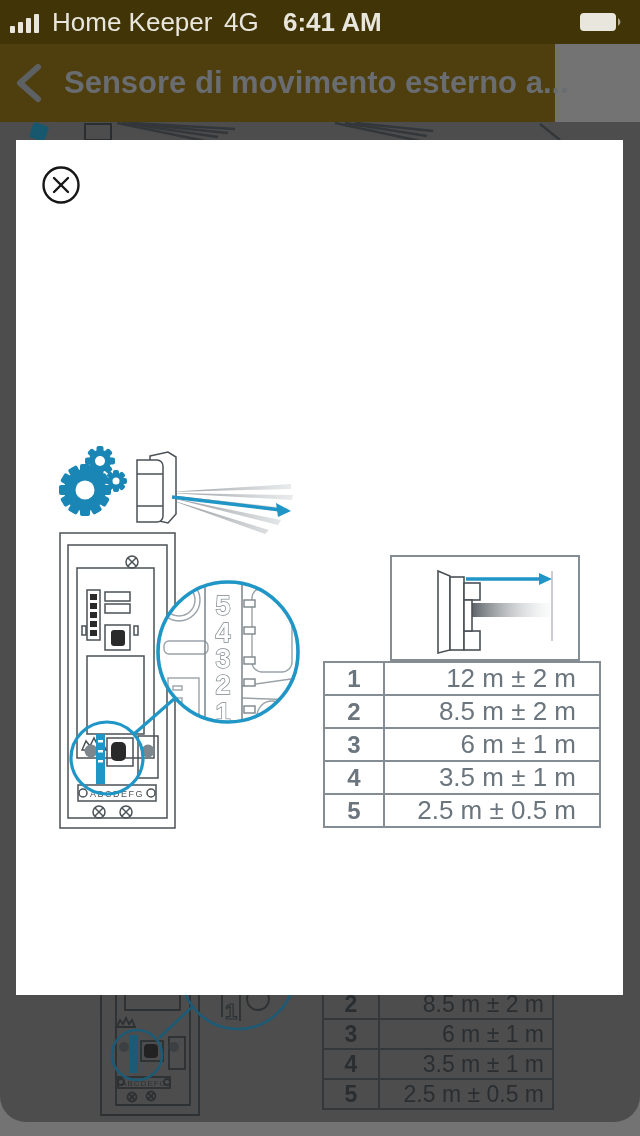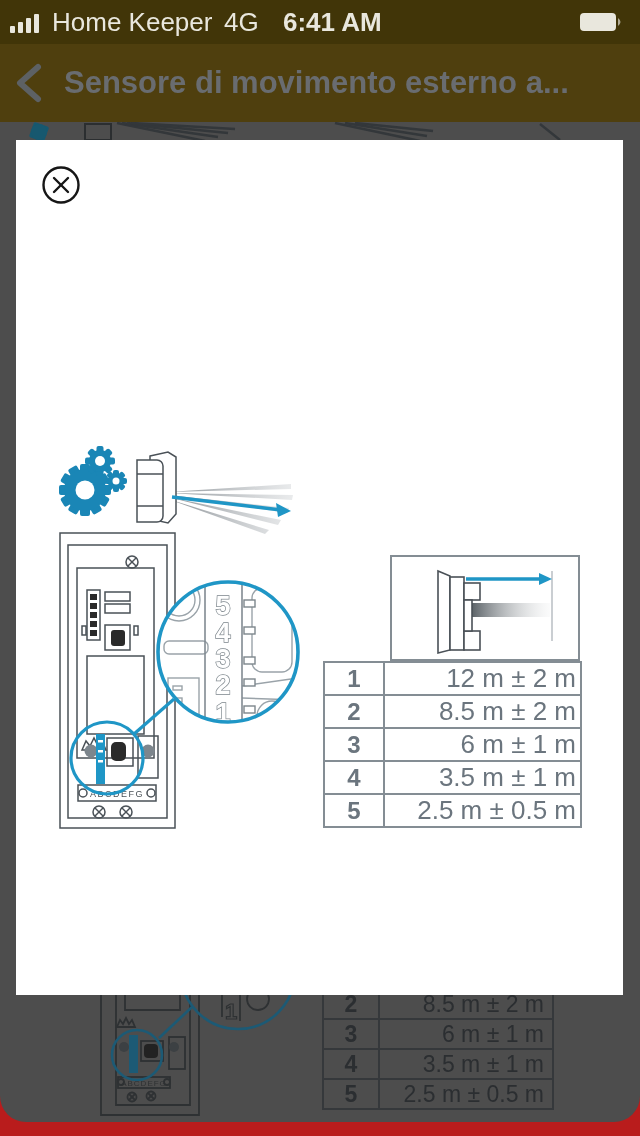--- a/index.html
+++ b/index.html
@@ -1,28 +1,28 @@
 <!DOCTYPE html>
 <html><head>
 <meta charset="utf-8">
 <style>
   html,body{margin:0;padding:0;background:#000;}
-  #screen{position:relative;width:640px;height:1136px;background:#b91c1c;overflow:hidden;
+  #screen{position:relative;width:640px;height:1136px;background:#737373;overflow:hidden;
           font-family:"Liberation Sans",sans-serif;}
 
   
   #status-bar{position:absolute;left:0;top:0;width:640px;height:44px;background:#413508;z-index:5;}
   #status-bar .txt{position:absolute;top:0;height:44px;line-height:44px;color:#e9e7dd;font-size:26px;}
   #carrier{left:52px;}
   #network{left:224px;}
   #clock{left:283px;font-weight:700;}
   #battery-pct{right:78px;}
 
   
-  #nav-bar{position:absolute;left:0;top:44px;width:640px;height:78px;background:#4f3f0e;z-index:5;}
+  #nav-bar{position:absolute;left:0;top:44px;width:535px;height:78px;background:#4f3f0e;z-index:5;padding-left:20px;}
   #nav-title{position:absolute;left:64px;top:0;height:78px;line-height:78px;
              font-size:31px;font-weight:600;color:#696c70;white-space:nowrap;}
   #back-button{position:absolute;left:12px;top:18px;width:34px;height:42px;cursor:pointer;}
 
   
   #bg-page{position:absolute;left:0;top:122px;width:640px;height:1000px;background:#4d4d4d;
            border-radius:0 0 26px 26px;overflow:hidden;z-index:1;}
   #bg-top-deco{position:absolute;left:25px;top:0;}
   #bg-device{position:absolute;left:95px;top:863px;}
   #bg-table{position:absolute;left:322px;top:866px;border-collapse:collapse;table-layout:fixed;}
@@ -38,21 +38,21 @@
 
   #icon-art{position:absolute;left:39px;top:300px;}
   #device-art{position:absolute;left:42px;top:388px;}
 
   #range-diagram-box{position:absolute;left:374px;top:415px;width:186px;height:102px;
                      border:2px solid #848d94;background:#fff;}
 
   #range-table{position:absolute;left:307px;top:521px;border-collapse:collapse;table-layout:fixed;}
   #range-table td{border:2px solid #848d94;height:30px;color:#6b757e;font-size:26px;padding:0;}
   #range-table td.pos{width:58px;text-align:center;font-weight:700;font-size:24px;}
-  #range-table td.val{width:191px;text-align:right;padding-right:4px;}
+  #range-table td.val{width:191px;text-align:right;padding-right:23px;}
 </style>
 </head>
 <body>
 
 <div id="screen">
 
   <div id="status-bar">
     <svg width="40" height="44" style="position:absolute;left:10px;top:0;">
       <rect x="0" y="26" width="5" height="7" rx="1" fill="#e9e7dd"></rect>
       <rect x="8" y="22" width="5" height="11" rx="1" fill="#e9e7dd"></rect>

